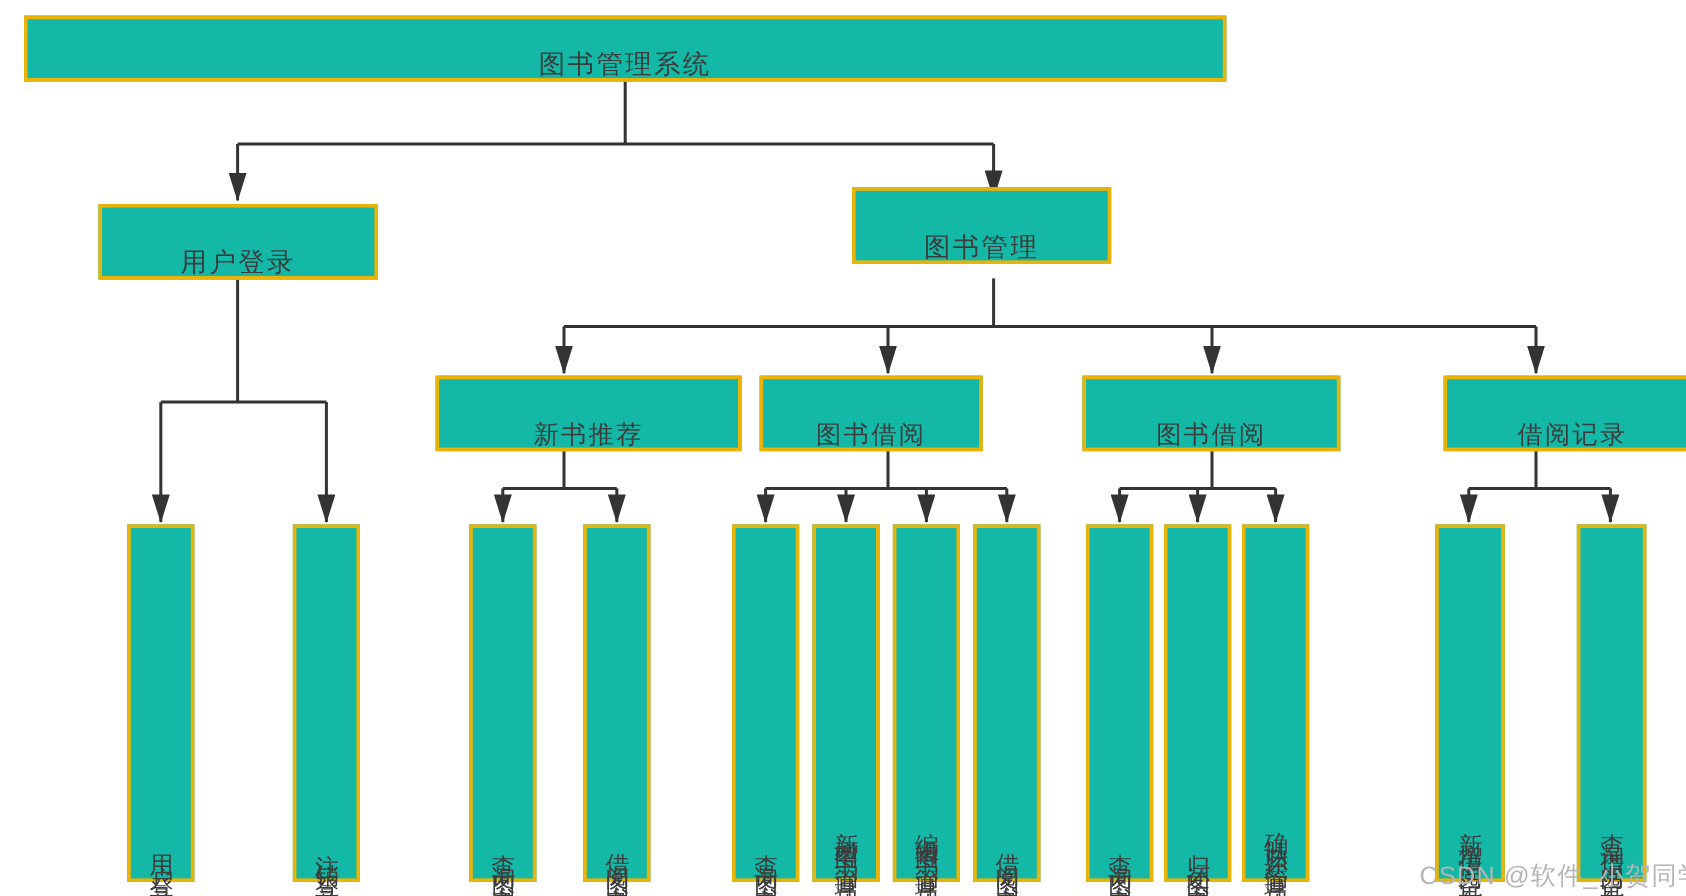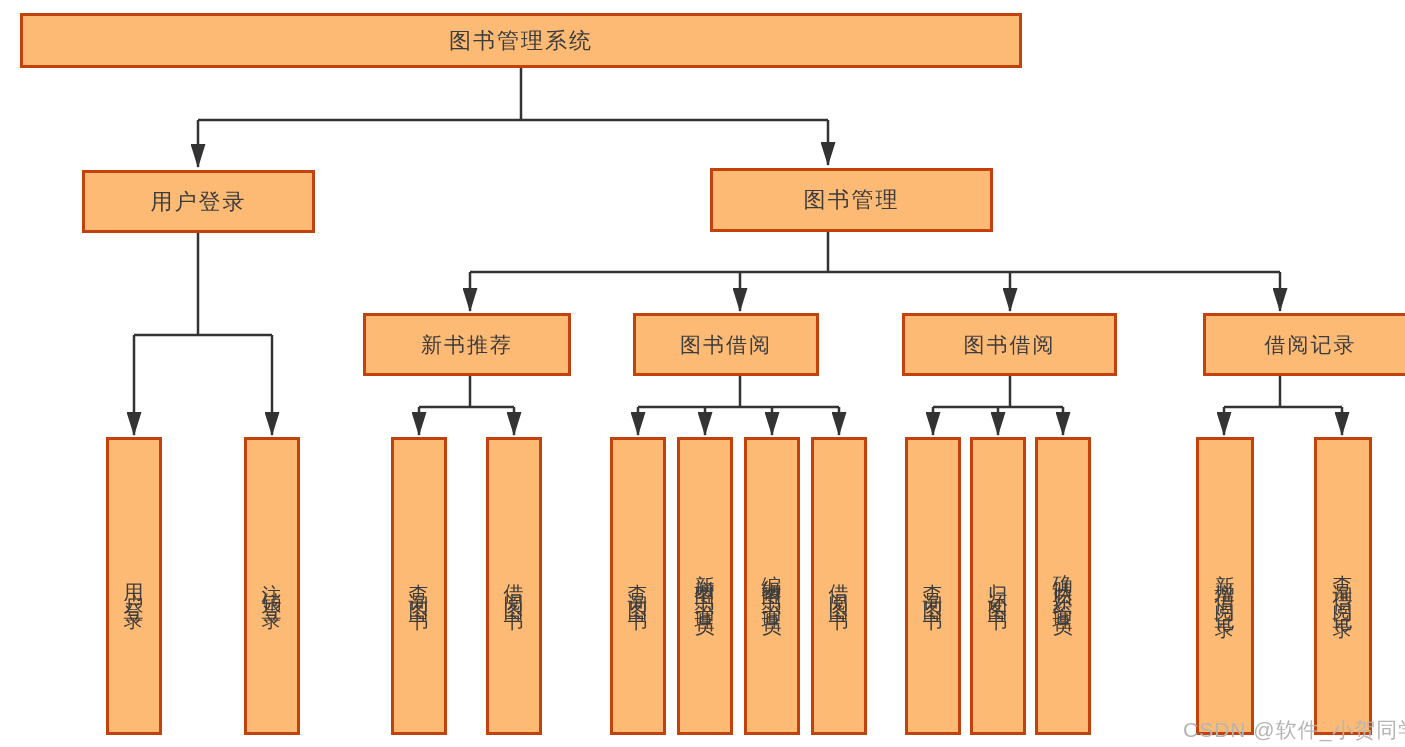--- a/index.html
+++ b/index.html
@@ -2,24 +2,24 @@
 <html><head>
 <meta charset="utf-8">
 <style>
   html,body{margin:0;padding:0;background:#ffffff;}
   body{font-family:"Liberation Sans","DejaVu Sans",sans-serif;}
   #canvas{position:relative;width:1405px;height:747px;background:#ffffff;overflow:hidden;}
   #wires{position:absolute;left:0;top:0;width:1405px;height:747px;}
   .box{
     position:absolute;
     box-sizing:border-box;
-    background:#fdba74;
-    border:3px solid #c2410c;
+    background:#14b8a6;
+    border:3px solid #eab308;
     display:flex;
-    align-items:center;
+    align-items:flex-end;
     justify-content:center;
   }
   .lbl{
     color:#3c3c3c;
     font-size:21px;
     letter-spacing:2px;
     white-space:nowrap;
     line-height:1;
   }
   .leaf .lbl{
@@ -97,25 +97,25 @@
     </g>
   </svg>
 
   <div class="box root" style="left:20px;top:13px;width:1002px;height:55px">
     <span class="lbl">图书管理系统</span>
   </div>
 
   <div class="box l2" style="left:82px;top:170px;width:233px;height:63px">
     <span class="lbl">用户登录</span>
   </div>
-  <div class="box l2" style="left:710px;top:168px;width:283px;height:64px">
+  <div class="box l2" style="left:710px;top:156px;width:216px;height:64px">
     <span class="lbl">图书管理</span>
   </div>
 
-  <div class="box l3" style="left:363px;top:313px;width:208px;height:63px">
+  <div class="box l3" style="left:363px;top:313px;width:255px;height:63px">
     <span class="lbl">新书推荐</span>
   </div>
   <div class="box l3" style="left:633px;top:313px;width:186px;height:63px">
     <span class="lbl">图书借阅</span>
   </div>
   <div class="box l3" style="left:902px;top:313px;width:215px;height:63px">
     <span class="lbl">图书借阅</span>
   </div>
   <div class="box l3" style="left:1203px;top:313px;width:215px;height:63px">
     <span class="lbl">借阅记录</span>

